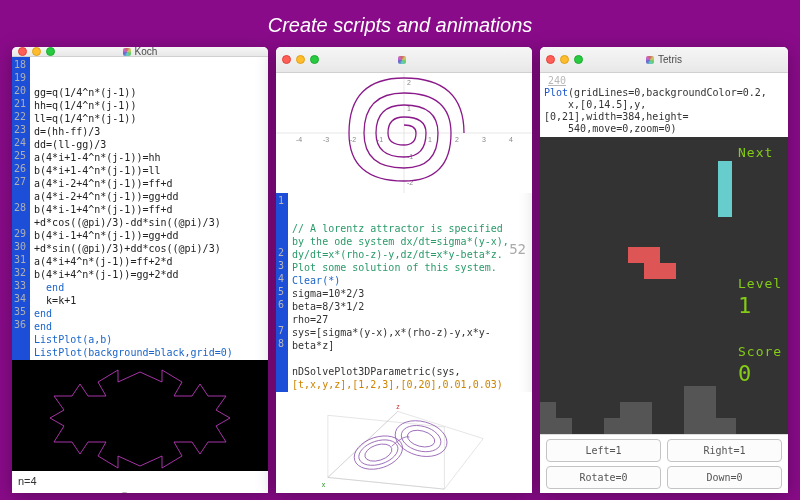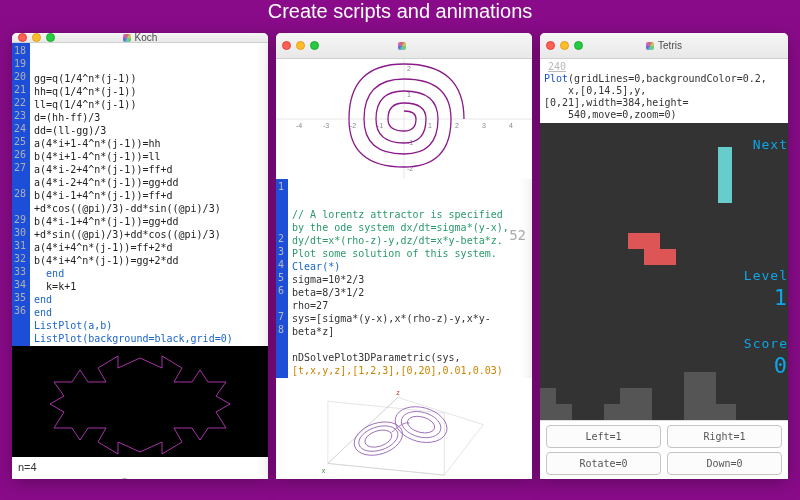--- a/index.html
+++ b/index.html
@@ -8,21 +8,22 @@
     background: #8a0b8a;
     font-family: -apple-system, Helvetica, Arial, sans-serif;
     overflow: hidden;
     position: relative;
   }
   .banner {
     text-align: center;
     color: #fff;
     font-size: 20px;
     font-weight: 400;
-    padding: 0 0 10px;
+    padding: 14px 0 10px;
+    font-style: italic;
   }
   .windows {
     display: flex;
     gap: 8px;
     padding: 0 12px;
     height: 446px;
   }
   .window {
     background: #fff;
     border-radius: 5px 5px 0 0;
@@ -142,24 +143,24 @@
     flex:1; background:#333333;
     position:relative;
     display:flex;
   }
   .playfield {
     flex:1; position:relative;
   }
   .sidebar-t {
     width:50px;
     font-family: Menlo, monospace;
-    text-align:right;
-    color:#0ea5e9;
+    text-align:left;
+    color:#84cc16;
     font-size:14px;
-    padding-top:8px;
+    padding-top:2px;
     letter-spacing:1px;
   }
   .sidebar-t .lbl { font-size:13px; margin-top:6px;}
   .sidebar-t .num { font-size:22px; margin-top:2px;}
   .cell { position:absolute; }
   .btnrow {
     display:flex; gap:6px; padding:4px 6px;
     background:#fff; border-top:1px solid #ddd;
   }
   .btn {

